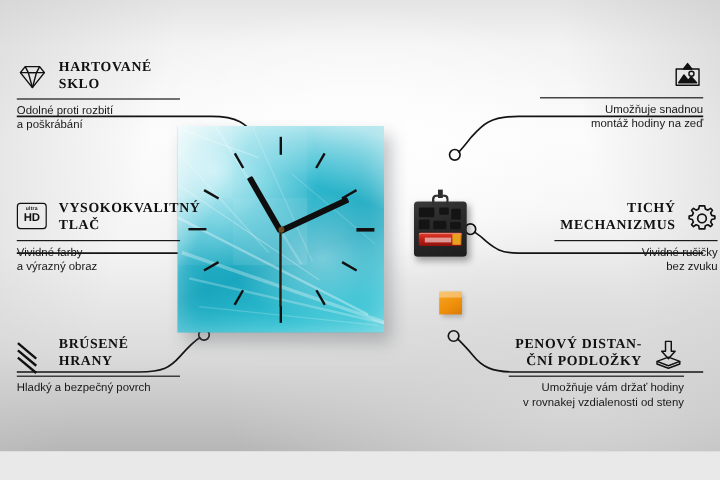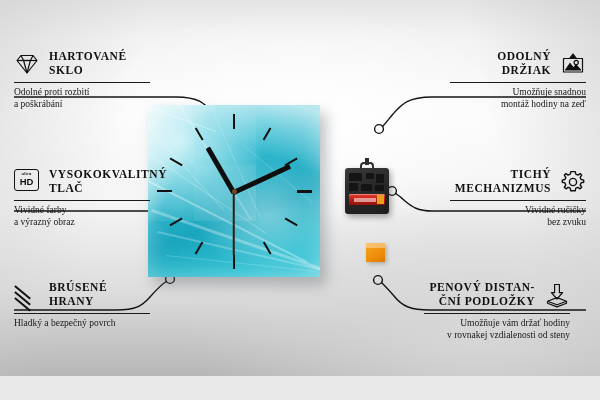--- a/index.html
+++ b/index.html
@@ -123,21 +123,21 @@
     text-transform:uppercase;
     white-space:pre-line;
   }
   .callout.right .ttl{ text-align:right; }
 
   .rule{
     height:0; border-top:1px solid #1a1a1a;
     margin-top:5px; margin-bottom:4px;
   }
   .desc{
-    font-family:Liberation Serif, serif;
+    font-family:Liberation Sans, sans-serif;
     font-size:9.5px;
     line-height:11.5px;
     color:#171717;
     white-space:pre-line;
   }
   .callout.right .desc{ text-align:right; }
 
   .ico{ flex:0 0 auto; width:26px; height:26px; color:#111; }
   .ico svg{ display:block; width:26px; height:26px; }
 
@@ -289,37 +289,35 @@
       <span class="ttl">VYSOKOKVALITNÝ
 TLAČ</span>
     </div>
     <div class="rule" style="width:136px;"></div>
     <div class="desc">Vividné farby
 a výrazný obraz</div>
   </div>
 
   <div class="callout right" style="left:436px; top:50px; width:150px;">
     <div class="row">
-      <span class="ttl">ODOLNÝ
-DRŽIAK</span>
       <span class="ico">
         <svg viewBox="0 0 26 26" fill="none" stroke="currentColor" stroke-width="1.2" stroke-linejoin="round">
           <path d="M13 3 L9.5 7.5 H16.5 Z" fill="currentColor"></path>
           <rect x="3.5" y="7.5" width="19" height="13.5"></rect>
           <path d="M5.5 19 L10 12.5 L13.5 17 L16 14 L20.5 19 Z" fill="currentColor"></path>
           <circle cx="16.2" cy="11.4" r="2.1"></circle>
         </svg>
       </span>
     </div>
     <div class="rule" style="width:136px; margin-left:14px;"></div>
     <div class="desc">Umožňuje snadnou
 montáž hodiny na zeď</div>
   </div>
 
-  <div class="callout right" style="left:436px; top:168px; width:150px;">
+  <div class="callout right" style="left:448px; top:168px; width:150px;">
     <div class="row">
       <span class="ttl">TICHÝ
 MECHANIZMUS</span>
       <span class="ico">
         <svg viewBox="0 0 26 26" fill="none" stroke="currentColor" stroke-width="1.4" stroke-linejoin="round">
           <path d="M13 2.6 l2.2 0 0.6 2.6 2.1 0.9 2.2-1.5 1.6 1.6 -1.5 2.2 0.9 2.1 2.6 0.6 0 2.2 -2.6 0.6 -0.9 2.1 1.5 2.2 -1.6 1.6 -2.2-1.5 -2.1 0.9 -0.6 2.6 -2.2 0 -2.2 0 -0.6-2.6 -2.1-0.9 -2.2 1.5 -1.6-1.6 1.5-2.2 -0.9-2.1 -2.6-0.6 0-2.2 2.6-0.6 0.9-2.1 -1.5-2.2 1.6-1.6 2.2 1.5 2.1-0.9 0.6-2.6 z"></path>
           <circle cx="13" cy="13" r="3.6"></circle>
         </svg>
       </span>
     </div>

